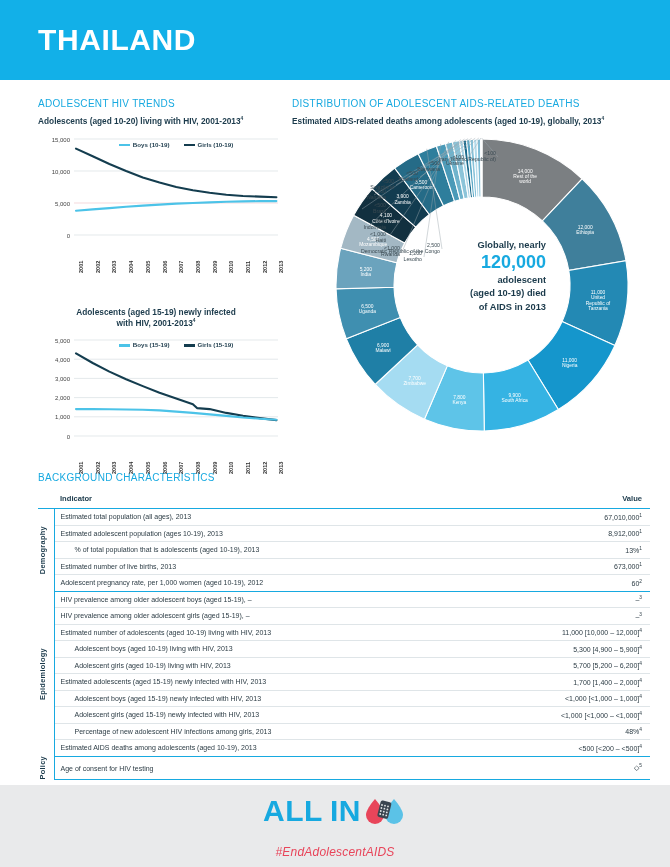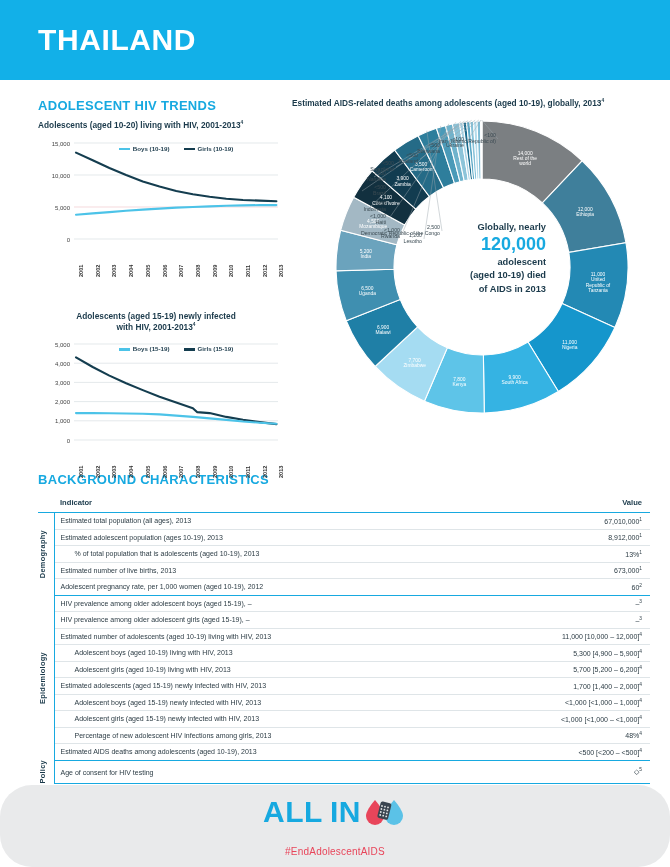--- a/index.html
+++ b/index.html
@@ -21,21 +21,21 @@
     letter-spacing: 0.6px;
   }
 
   
   .top { display: flex; padding: 18px 0 0 0; height: 382px; }
   .left-panel { width: 282px; padding-left: 38px; padding-right: 8px; }
   .divider { width: 1px; background: #c9d3d8; margin: 4px 10px 28px 0; }
   .right-panel { flex: 1; padding-right: 14px; }
 
   .sec-title {
-    color: #17a9e0; font-size: 13px; font-weight: bold;
+    color: #17a9e0; font-size: 10px; font-weight: normal;
     letter-spacing: 0.3px; margin-bottom: 7px;
   }
   .sec-sub {
     color: #1b3a4b; font-size: 8.3px; font-weight: bold;
     margin-bottom: 4px; line-height: 1.3;
   }
   .sec-sub-c { text-align: center; }
 
   
   .chart-box { position: relative; width: 240px; height: 120px; margin-left: 2px; }
@@ -103,25 +103,25 @@
     white-space: nowrap;
   }
   tr.indent td.lbl { padding-left: 20px; }
   tr.grp-end td.lbl, tr.grp-end td.val { border-bottom: 1.6px solid #17a9e0; }
   sup { font-size: 4.8px; }
 
   
   .footer {
     position: absolute; left: 0; bottom: 0; width: 670px; height: 82px;
     background: #e9eaeb; display: flex; flex-direction: column;
-    align-items: center; justify-content: center; border-radius: 32px;
+    align-items: center; justify-content: center;
   }
   .logo-row { display: flex; align-items: center; }
   .logo-text { color: #17a9e0; font-size: 30px; font-weight: bold; letter-spacing: 0.5px; }
-  .hashtag { color: #e8455a; font-size: 10px; margin-top: 17px; letter-spacing: 0.2px; }
+  .hashtag { color: #e8455a; font-size: 12px; margin-top: 17px; letter-spacing: 0.2px; font-style: italic; }
 </style>
 </head>
 <body>
 
 <div class="page">
 
   <div class="header">
     <h1>THAILAND</h1>
   </div>
 
@@ -213,20 +213,21 @@
             <span style="left: 205px; top: 22px;">2011</span>
             <span style="left: 221.7px; top: 22px;">2012</span>
             <span style="left: 238.4px; top: 22px;">2013</span>
           </div>
       </div>
     </div>
 
     <div class="divider"></div>
 
     <div class="right-panel">
+      <div class="sec-title">DISTRIBUTION OF ADOLESCENT AIDS-RELATED DEATHS</div>
       <div class="sec-sub">
         <span>Estimated AIDS-related deaths among adolescents (aged 10-19), globally, 2013</span><sup>4</sup>
       </div>
 
       <div class="donut-wrap">
         <svg id="donut-svg" width="372" height="318" viewBox="0 0 372 318">
             <path d="M 190 6 A 146 146 0 0 1 290.14136629024375 45.75638015615603 L 250.35917968179075 87.96274968316253 A 88 88 0 0 0 190 64 Z" fill="#7b7f82" stroke="#ffffff" stroke-width="1.1"></path>
             <g>
               <text x="233.17157106013246" y="39.856193499583924" text-anchor="middle" font-size="4.9" fill="#ffffff" font-family="Liberation Sans, sans-serif">14,000</text>
               <text x="233.17157106013246" y="45.05619349958393" text-anchor="middle" font-size="4.9" fill="#ffffff" font-family="Liberation Sans, sans-serif">Rest of the</text>

